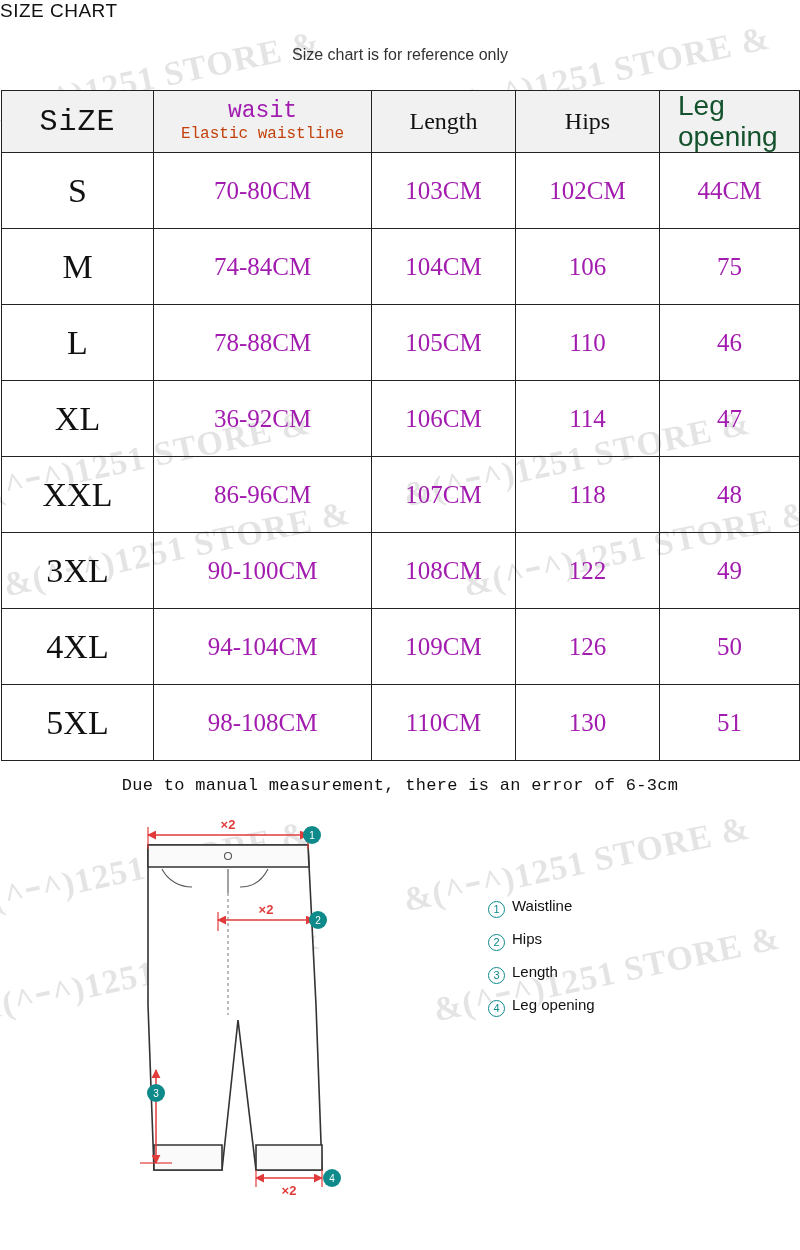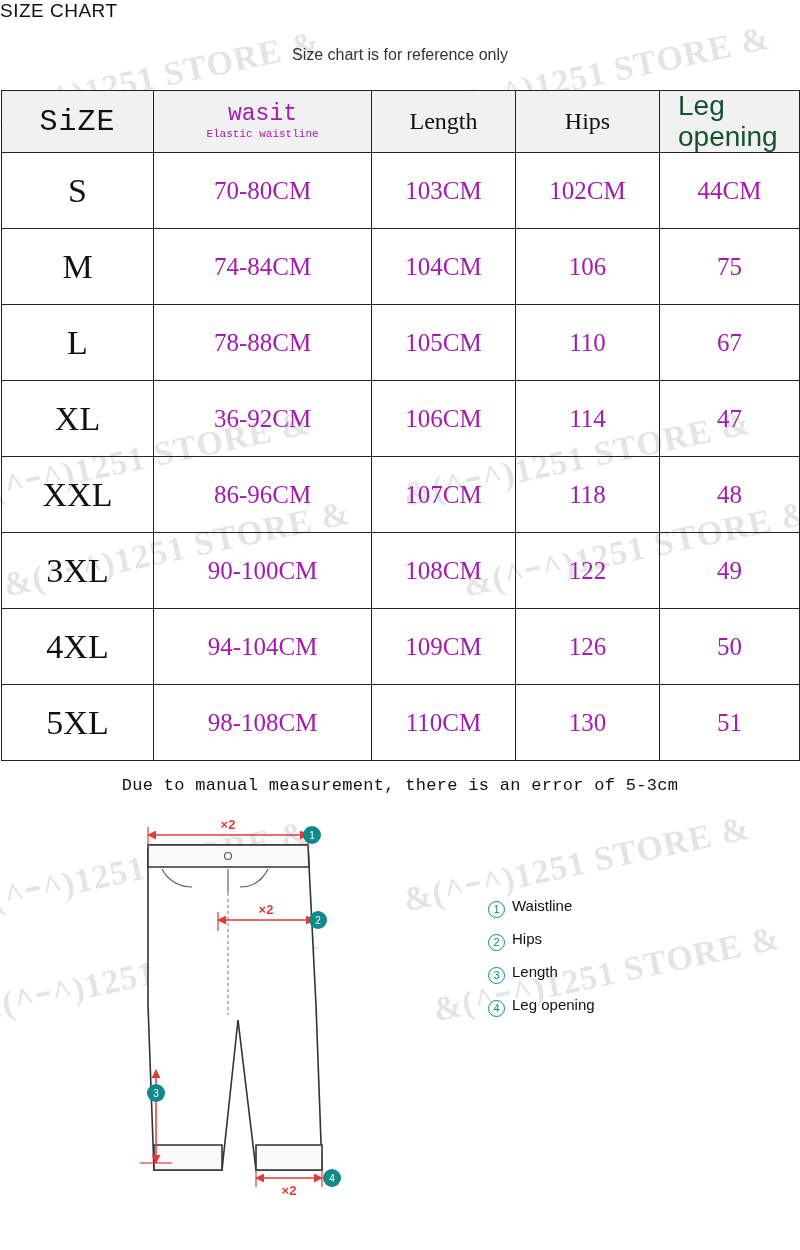--- a/index.html
+++ b/index.html
@@ -88,22 +88,22 @@
   .th-waist-main {
     font-family: "Liberation Mono", monospace;
     font-size: 23px;
     color: #a21caf;
     line-height: 1.05;
     display: block;
   }
   .th-waist-sub {
     display: block;
     font-family: "Liberation Mono", monospace;
-    font-size: 11px;
-    color: #a21caf;
+    font-size: 16px;
+    color: #c2410c;
     line-height: 1.2;
     margin-top: 2px;
   }
   .th-plain {
     font-family: "Liberation Serif", serif;
     font-size: 24px;
     color: #111;
   }
   .th-two-line {
     font-family: Liberation Sans, sans-serif;
@@ -244,21 +244,21 @@
           <td><span class="c-val">74-84CM</span></td>
           <td><span class="c-val">104CM</span></td>
           <td><span class="c-val">106</span></td>
           <td><span class="c-val">75</span></td>
         </tr>
         <tr>
           <td><span class="c-size">L</span></td>
           <td><span class="c-val">78-88CM</span></td>
           <td><span class="c-val">105CM</span></td>
           <td><span class="c-val">110</span></td>
-          <td><span class="c-val">67</span></td>
+          <td><span class="c-val">46</span></td>
         </tr>
         <tr>
           <td><span class="c-size">XL</span></td>
           <td><span class="c-val">36-92CM</span></td>
           <td><span class="c-val">106CM</span></td>
           <td><span class="c-val">114</span></td>
           <td><span class="c-val">47</span></td>
         </tr>
         <tr>
           <td><span class="c-size">XXL</span></td>
@@ -285,21 +285,21 @@
           <td><span class="c-size">5XL</span></td>
           <td><span class="c-val">98-108CM</span></td>
           <td><span class="c-val">110CM</span></td>
           <td><span class="c-val">130</span></td>
           <td><span class="c-val">51</span></td>
         </tr>
       </tbody>
     </table>
   </div>
 
-  <div class="note">Due to manual measurement, there is an error of 5-3cm</div>
+  <div class="note">Due to manual measurement, there is an error of 6-3cm</div>
 
   <div class="diagram">
 
     <svg class="pants" width="360" height="390" viewBox="0 0 360 390">
 
       <g fill="#ffffff" stroke="#333" stroke-width="1.6">
         <path d="M38,30 L198,30 L206,190 L212,355 L146,355 L128,205 L112,355 L44,355 L38,190 Z"></path>
 
         <path d="M38,30 L198,30 L199,52 L38,52 Z" fill="#fafafa"></path>
 

